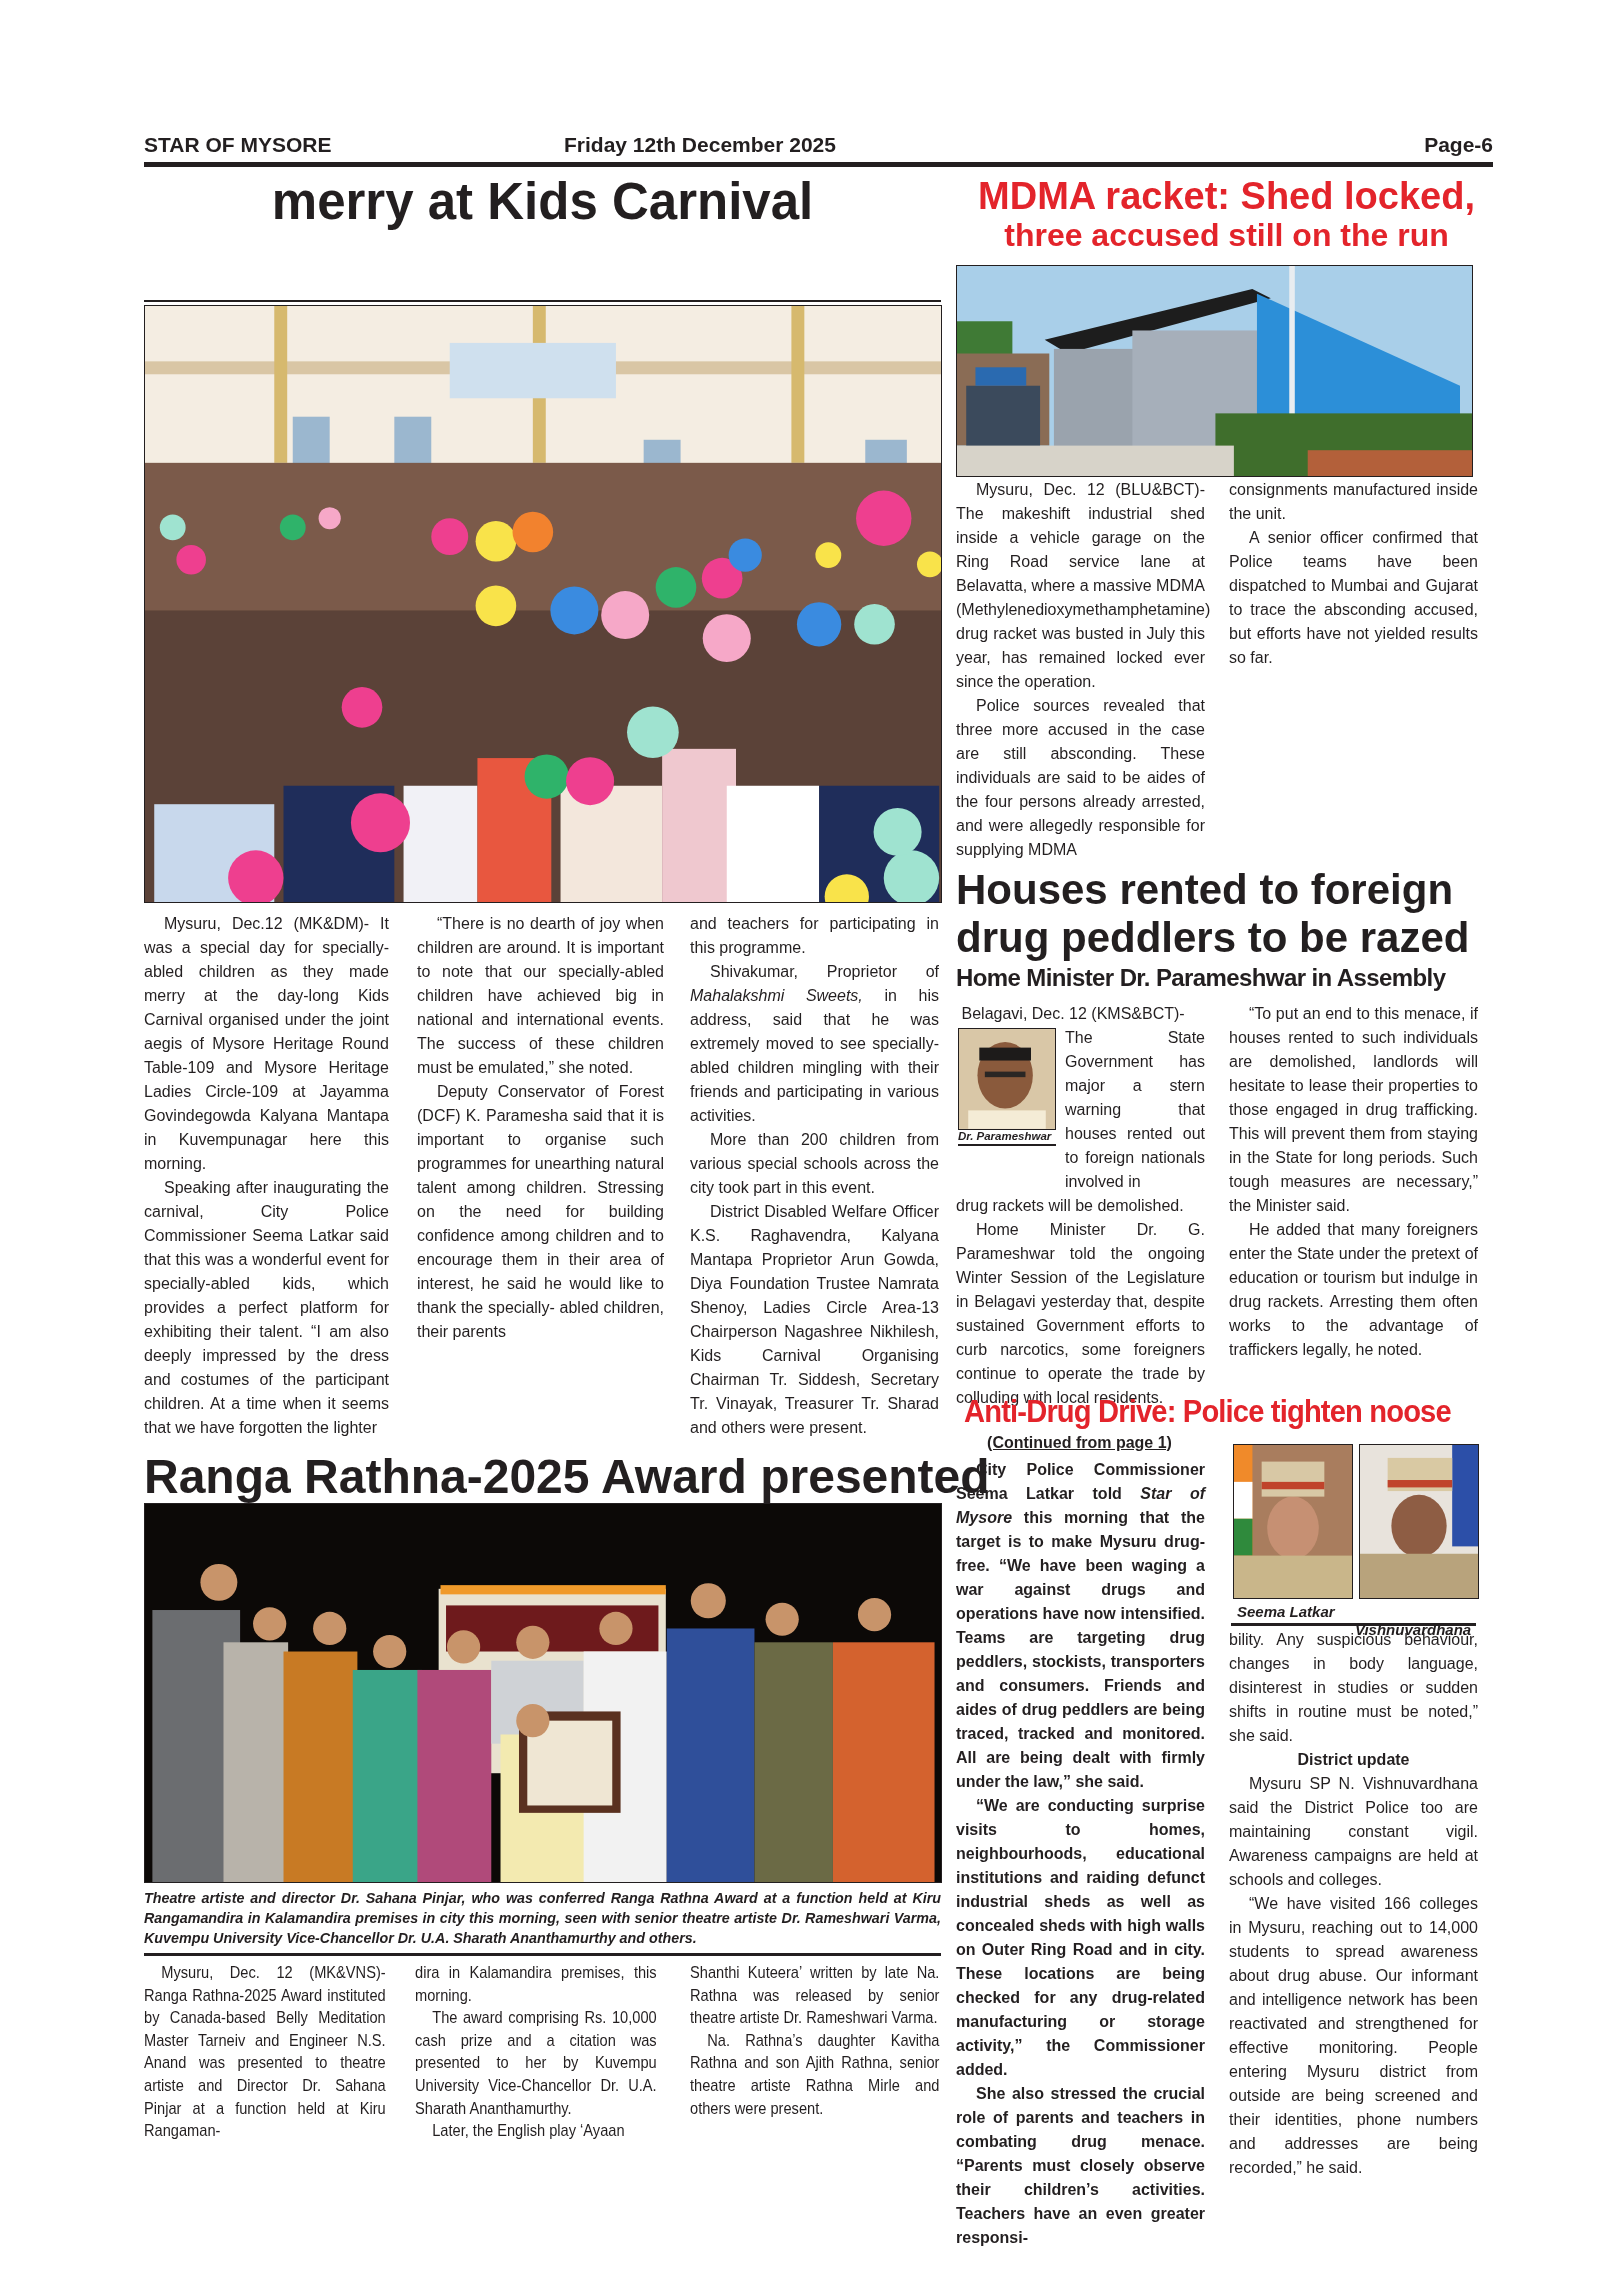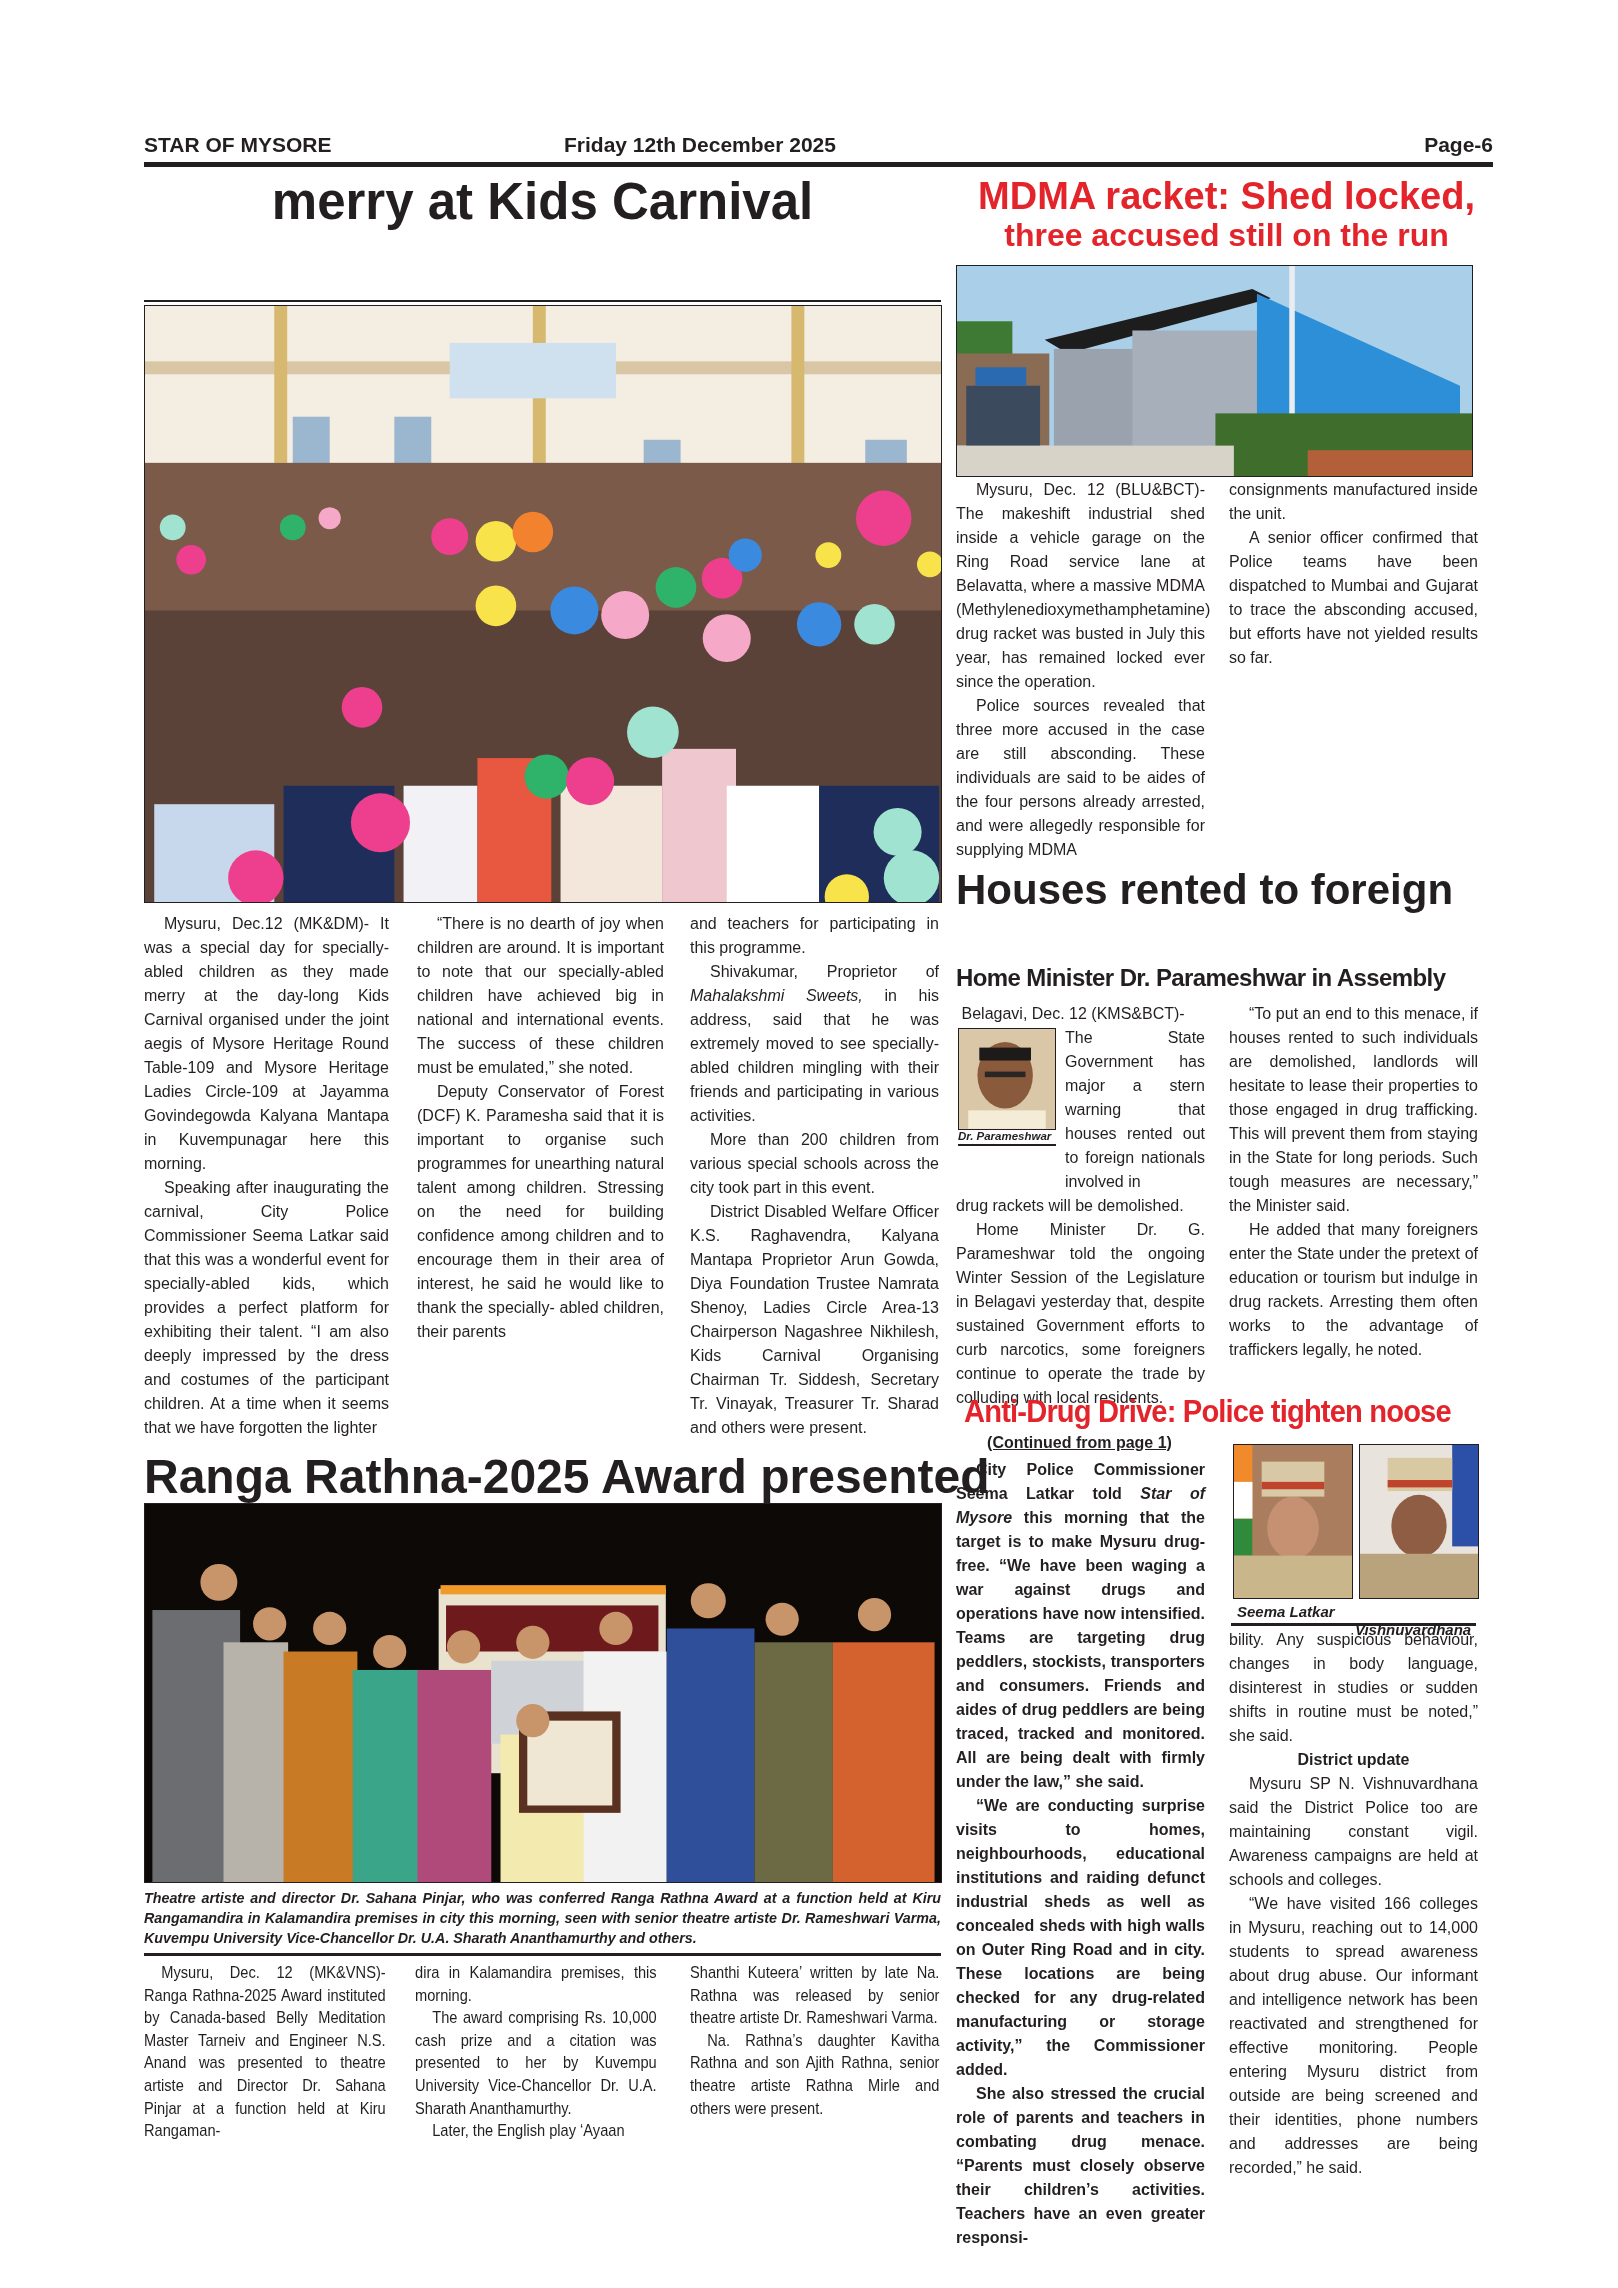--- a/index.html
+++ b/index.html
@@ -188,20 +188,21 @@
   <p>Mysuru, Dec. 12 (BLU&amp;BCT)- The makeshift industrial shed inside a vehicle garage on the Ring Road service lane at Belavatta, where a massive MDMA (Methylenedioxymethamphetamine) drug racket was busted in July this year, has remained locked ever since the operation.</p>
   <p>Police sources revealed that three more accused in the case are still absconding. These individuals are said to be aides of the four persons already arrested, and were allegedly responsible for supplying MDMA</p>
 </div>
 <div class="col" style="left:1229px; top:478px; width:249px;">
   <p class="noind">consignments manufactured inside the unit.</p>
   <p>A senior officer confirmed that Police teams have been dispatched to Mumbai and Gujarat to trace the absconding accused, but efforts have not yielded results so far.</p>
 </div>
 
 <div class="abs h1" style="left:956px; top:866px; width:526px; font-size:42px; text-align:left; line-height:48px; white-space:nowrap;">
   <div>Houses rented to foreign</div>
+  <div>drug peddlers to be razed</div>
 </div>
 <div class="abs sub" style="left:956px; top:964px; width:526px; font-size:24px; text-align:left; white-space:nowrap; letter-spacing:-0.6px;">Home Minister Dr. Parameshwar in Assembly</div>
 
 <div class="abs" style="left:958px; top:1028px; width:100px; height:118px;">
   <div class="photo" style="left:0; top:0; width:96px; height:100px; background:#e8dcc2;">
     <svg width="96" height="100" viewBox="0 0 104 108">
       <rect width="104" height="108" fill="#d9c7a7"></rect>
       <ellipse cx="50" cy="50" rx="30" ry="36" fill="#8a5a3c"></ellipse>
       <rect x="22" y="20" width="56" height="14" fill="#1d1b1a"></rect>
       <rect x="28" y="46" width="44" height="6" fill="#2a2624"></rect>

